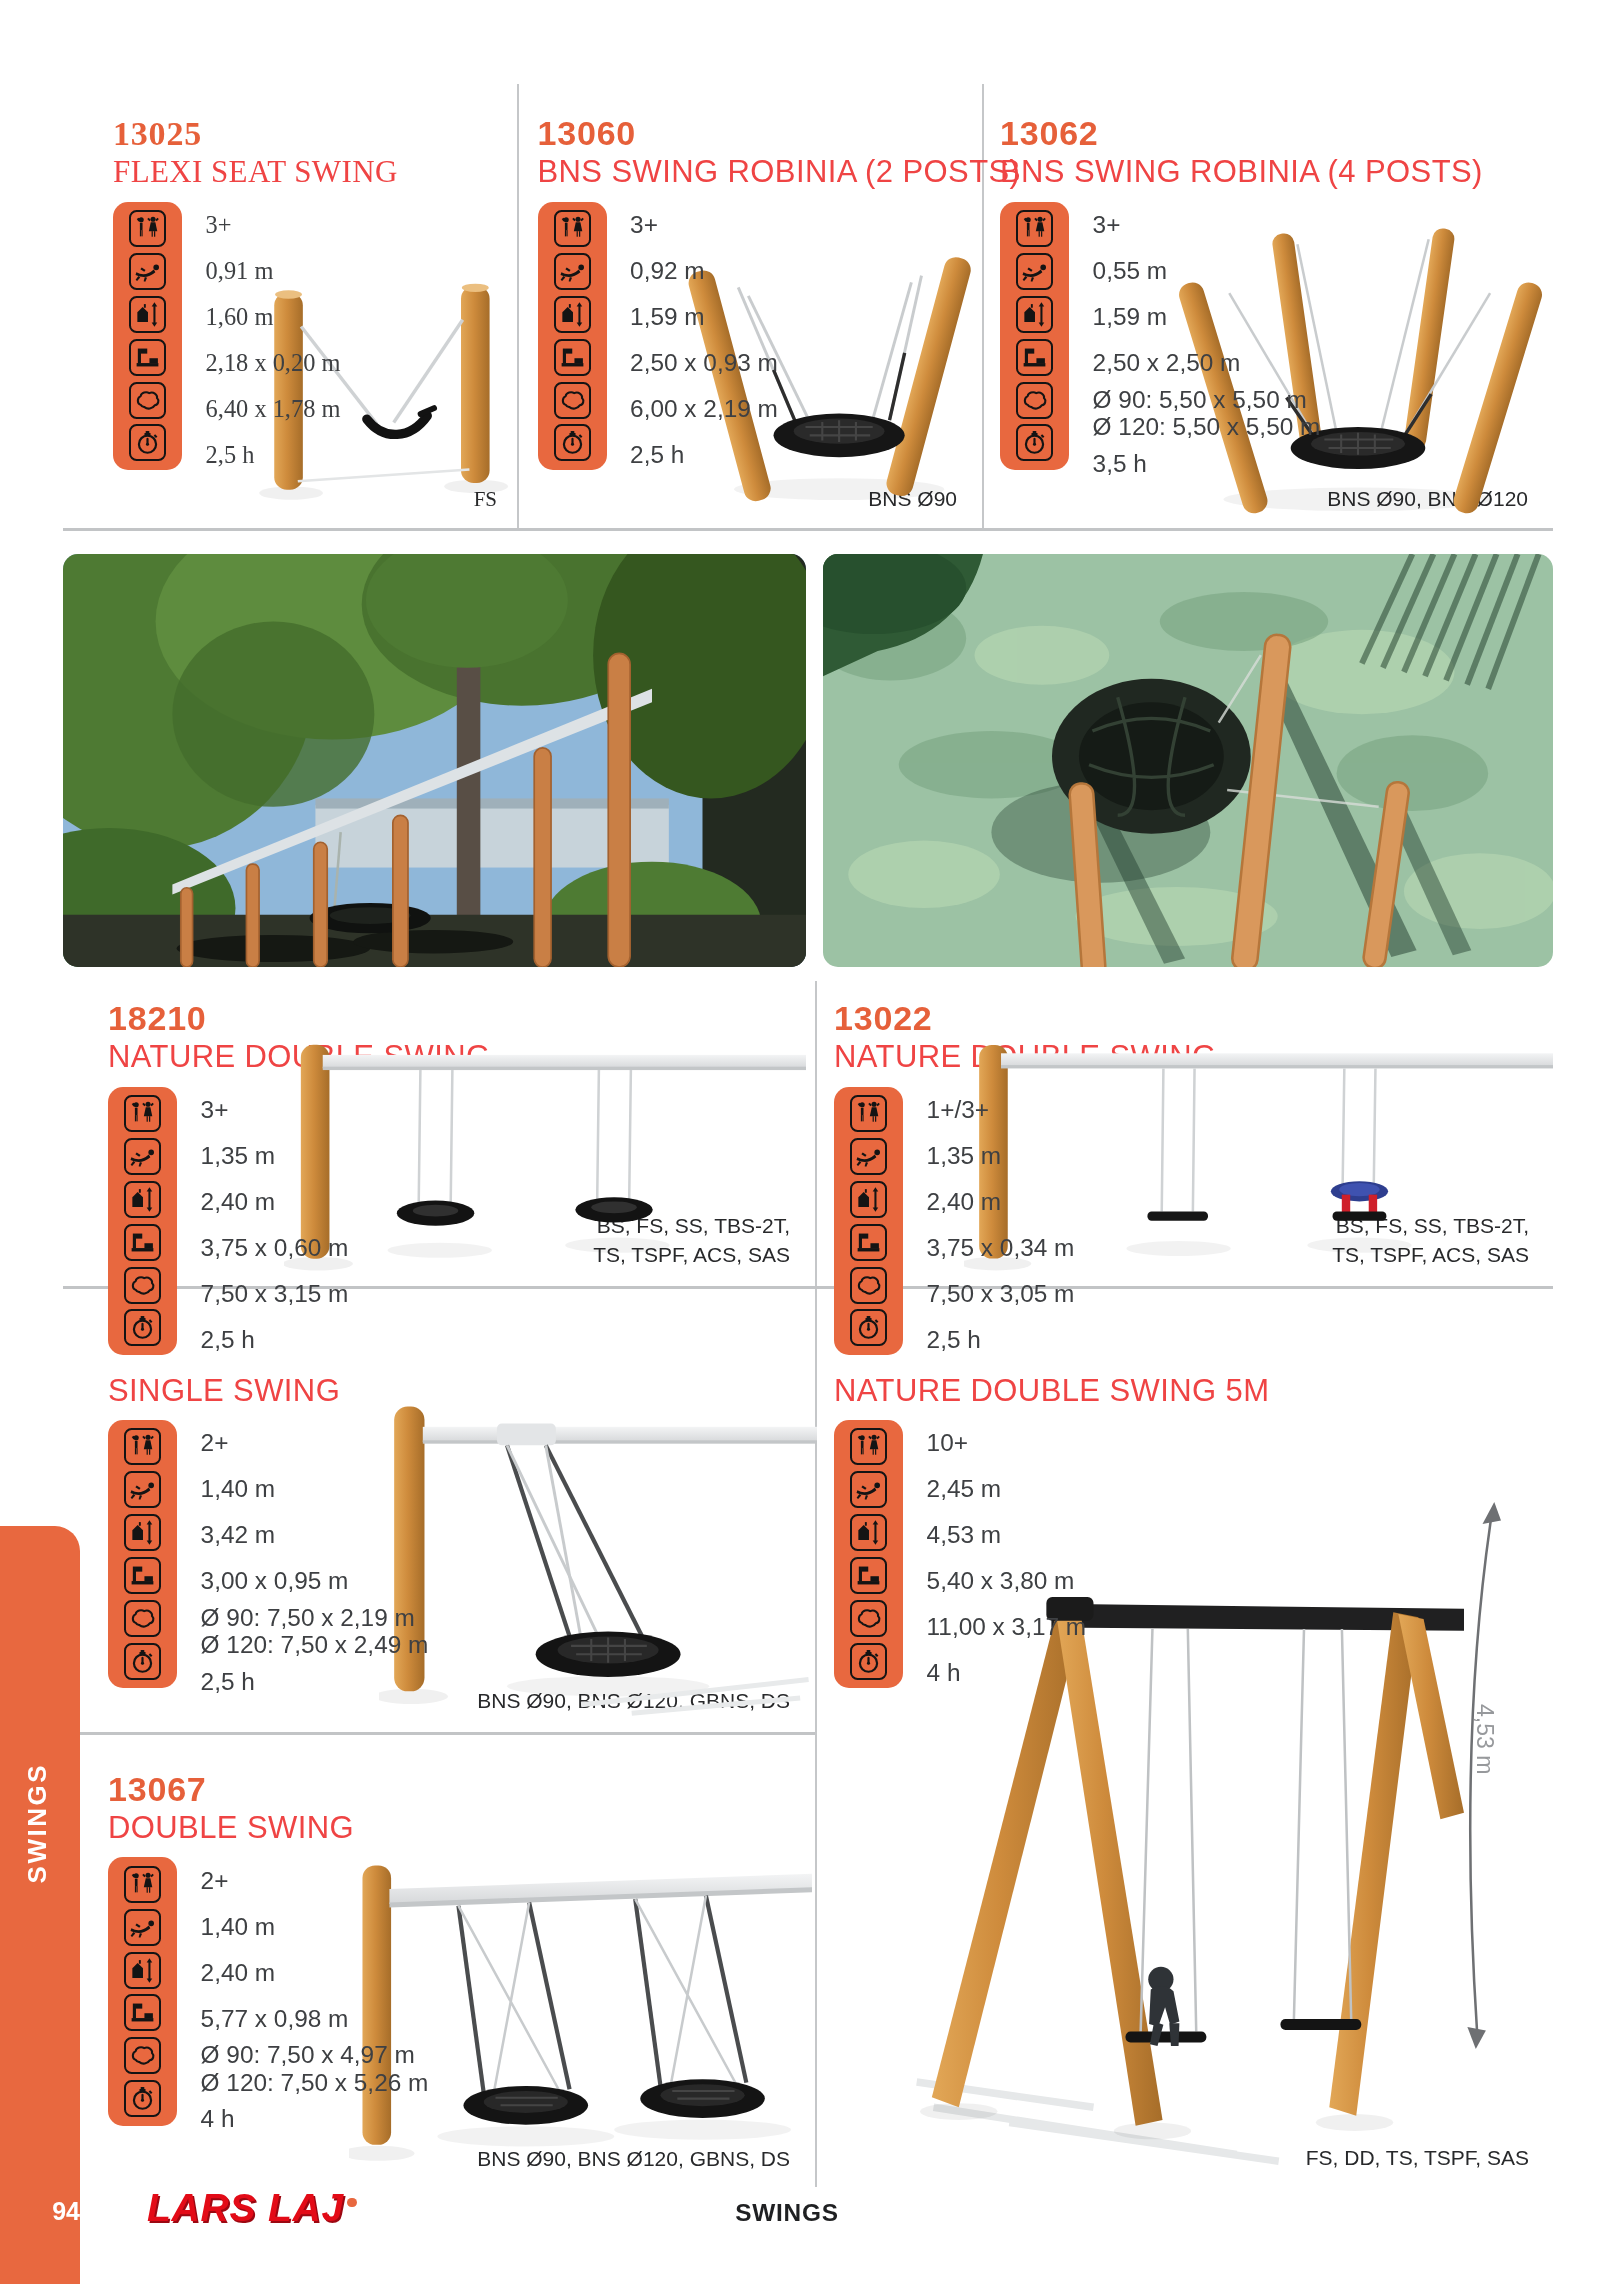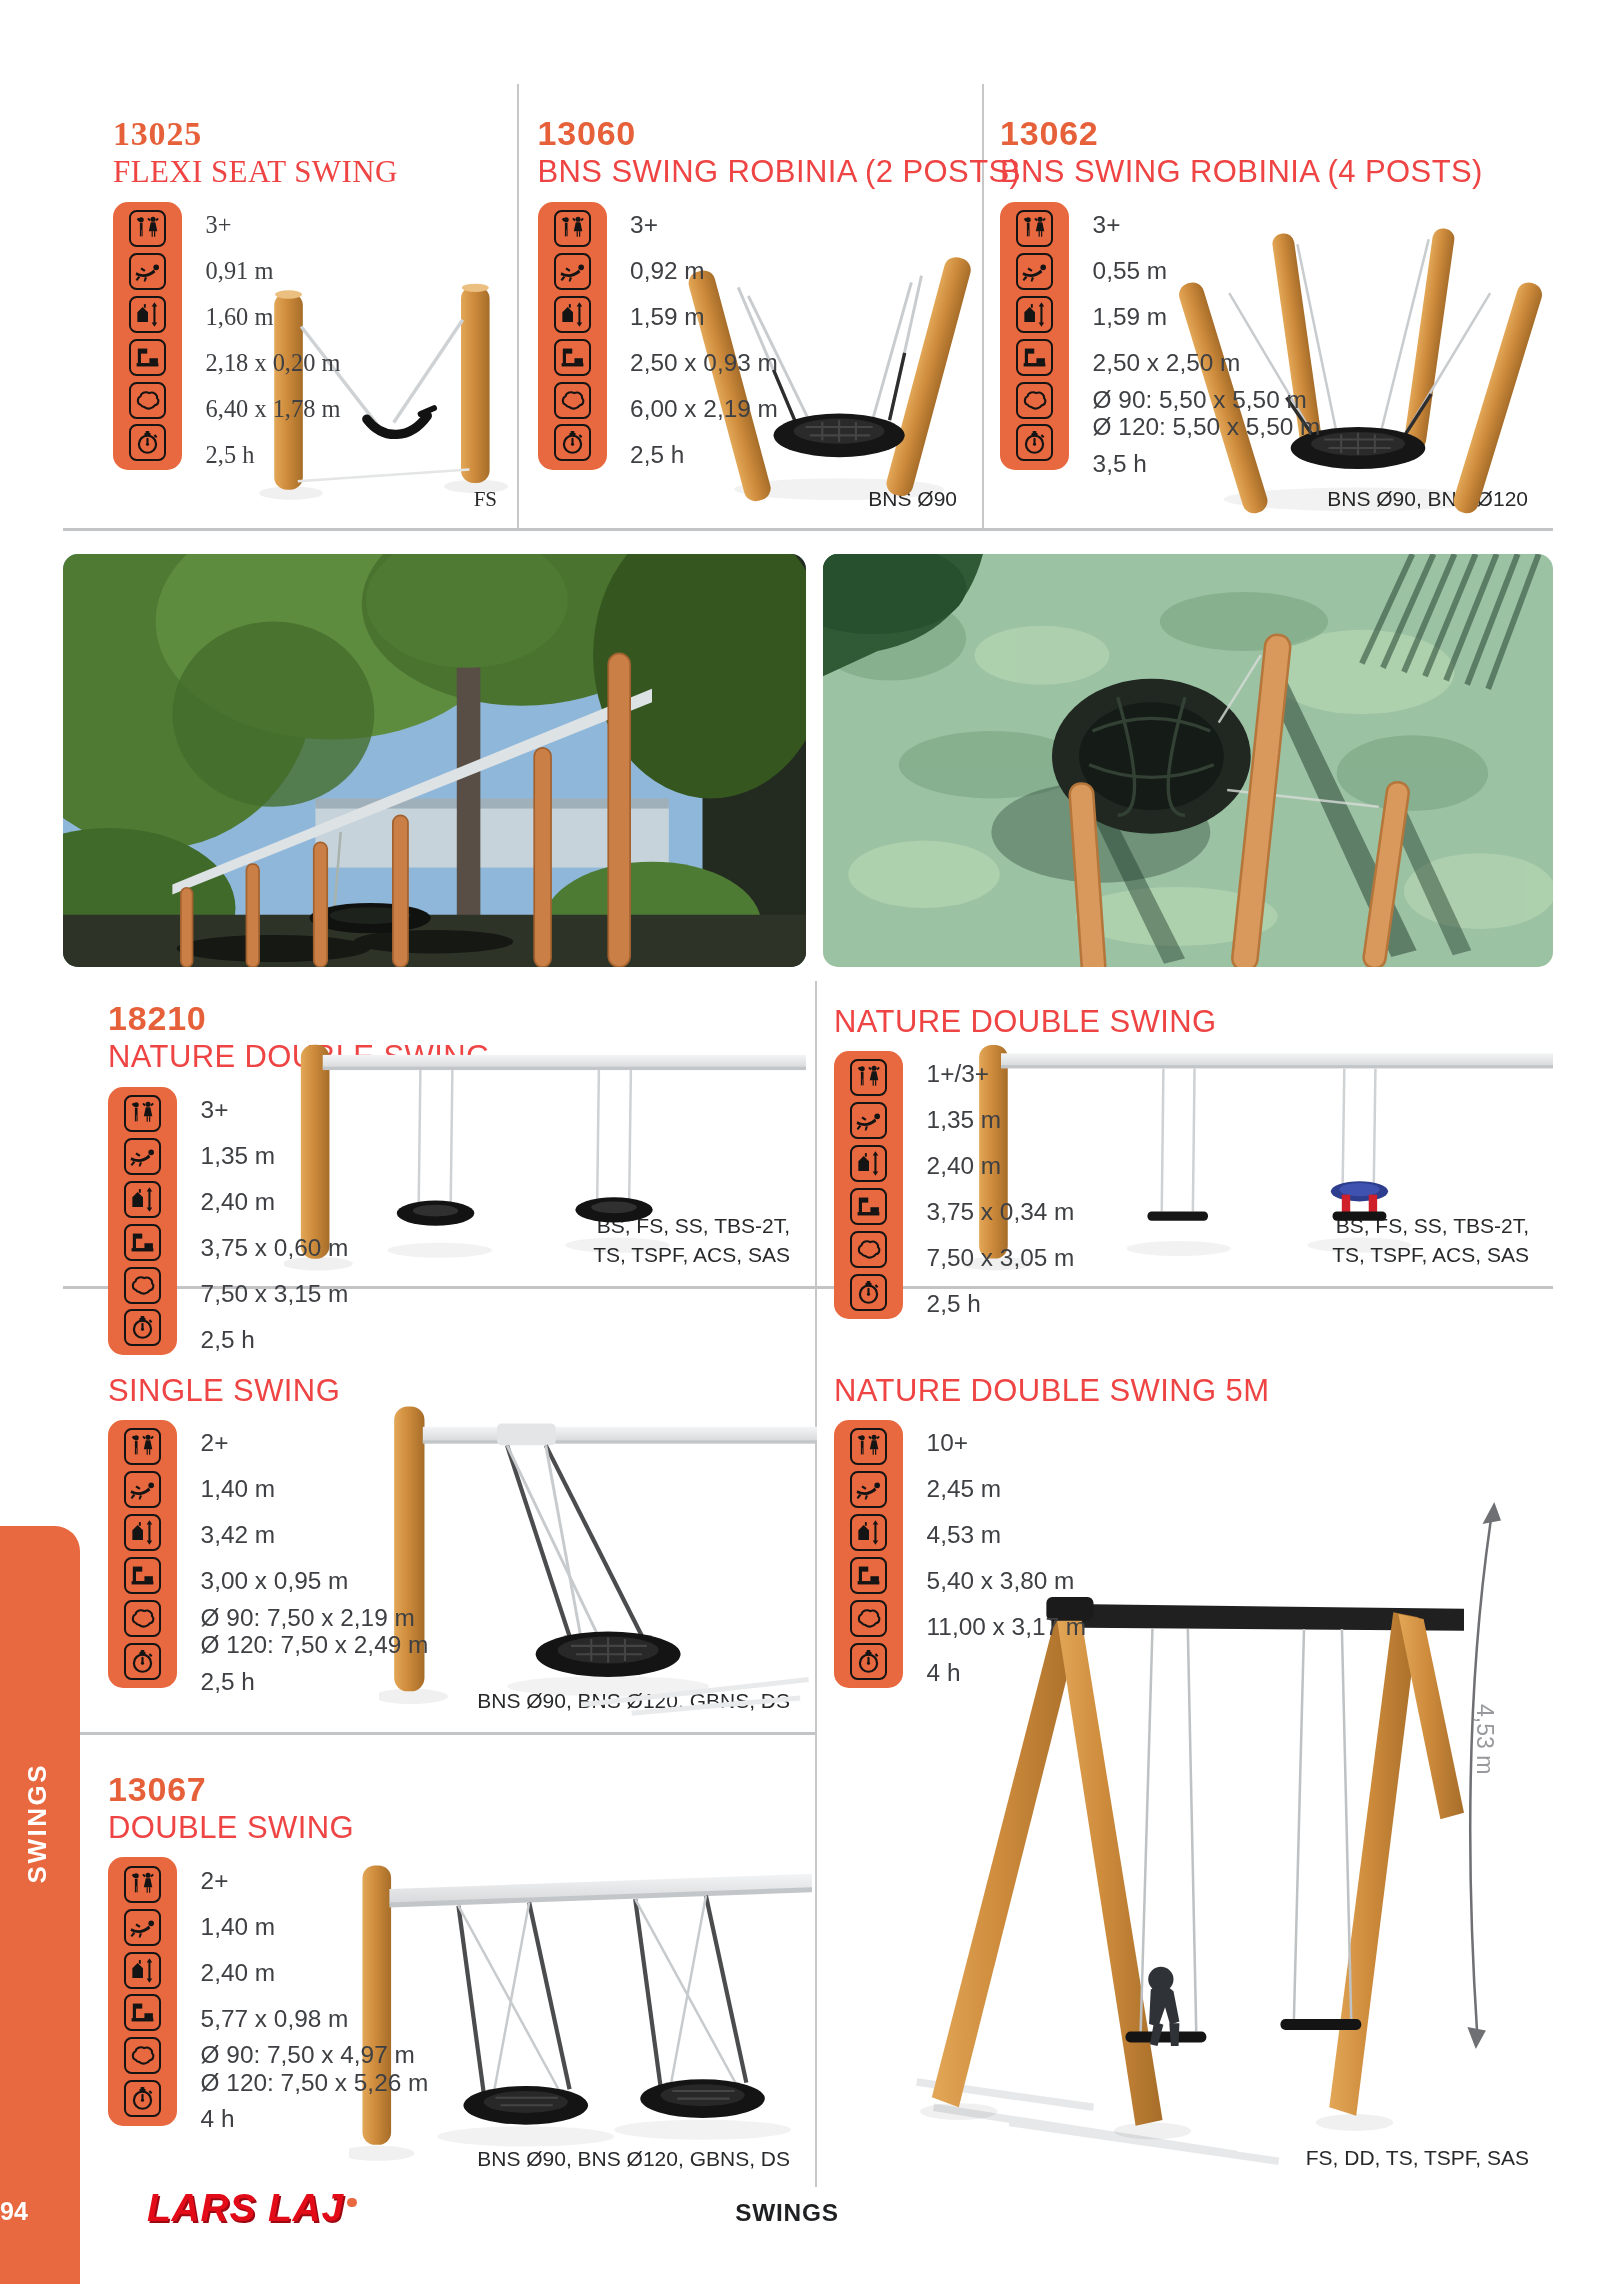--- a/index.html
+++ b/index.html
@@ -26,21 +26,21 @@
   .scene{position:absolute;z-index:1;}
   .scene svg{display:block;}
   
   .photo{position:absolute;border-radius:15px;overflow:hidden;}
   .photo svg{display:block;width:100%;height:100%;}
   
   .side{position:absolute;left:0;top:1526px;width:80px;height:758px;background:#E8683F;
         border-radius:0 25px 0 0;}
   .side-label{position:absolute;left:22px;top:237px;writing-mode:vertical-rl;transform:rotate(180deg);
         color:#fff;font-weight:bold;font-size:26px;letter-spacing:2.5px;}
-  .page-num{position:absolute;left:0;top:2197px;width:80px;text-align:left;color:#fff;
+  .page-num{position:absolute;left:0;top:2197px;width:80px;text-align:right;color:#fff;
         font-size:25px;font-weight:bold;}
   .logo{position:absolute;left:147px;top:2186px;font-size:39px;font-weight:800;font-style:italic;
         color:#E30B17;letter-spacing:0.8px;text-shadow:1.7px 1.7px 0 #9C0711;white-space:nowrap;}
   .logo-dot{display:inline-block;width:9.3px;height:9.3px;border-radius:50%;background:#E8683F;
         vertical-align:super;margin-left:3.4px;}
   .footer-cat{position:absolute;left:63px;top:2199px;width:1448px;text-align:center;
         font-size:24.4px;font-weight:bold;color:#1F2022;letter-spacing:0.8px;}
   
   .dim{position:absolute;left:1459px;top:1500px;width:63px;height:551px;}
   .dim-label{position:absolute;left:39px;top:204px;transform:rotate(90deg);transform-origin:0 0;
@@ -469,20 +469,21 @@
         <ellipse cx="180" cy="205" rx="27" ry="7" fill="#303030"></ellipse>
         <ellipse cx="392" cy="204" rx="46" ry="15" fill="#131313"></ellipse>
         <ellipse cx="392" cy="201" rx="27" ry="7" fill="#303030"></ellipse>
       </svg>
     </div>
     <div class="tags">BS, FS, SS, TBS-2T,
 TS, TSPF, ACS, SAS</div>
   </section>
 
   <section class="card" style="left:817px;top:981px;width:737px;height:303px;padding:20px 0 0 17px;">
+    <h2 class="code">13022</h2>
     <div class="pname">NATURE DOUBLE SWING</div>
     <div class="specs">
       <div class="rail">
         <span class="ic">
             <svg viewBox="0 0 34 34" width="29" height="29">
               <use href="#i-age"></use>
             </svg>
           </span>
         <span class="ic">
             <svg viewBox="0 0 34 34" width="29" height="29">

